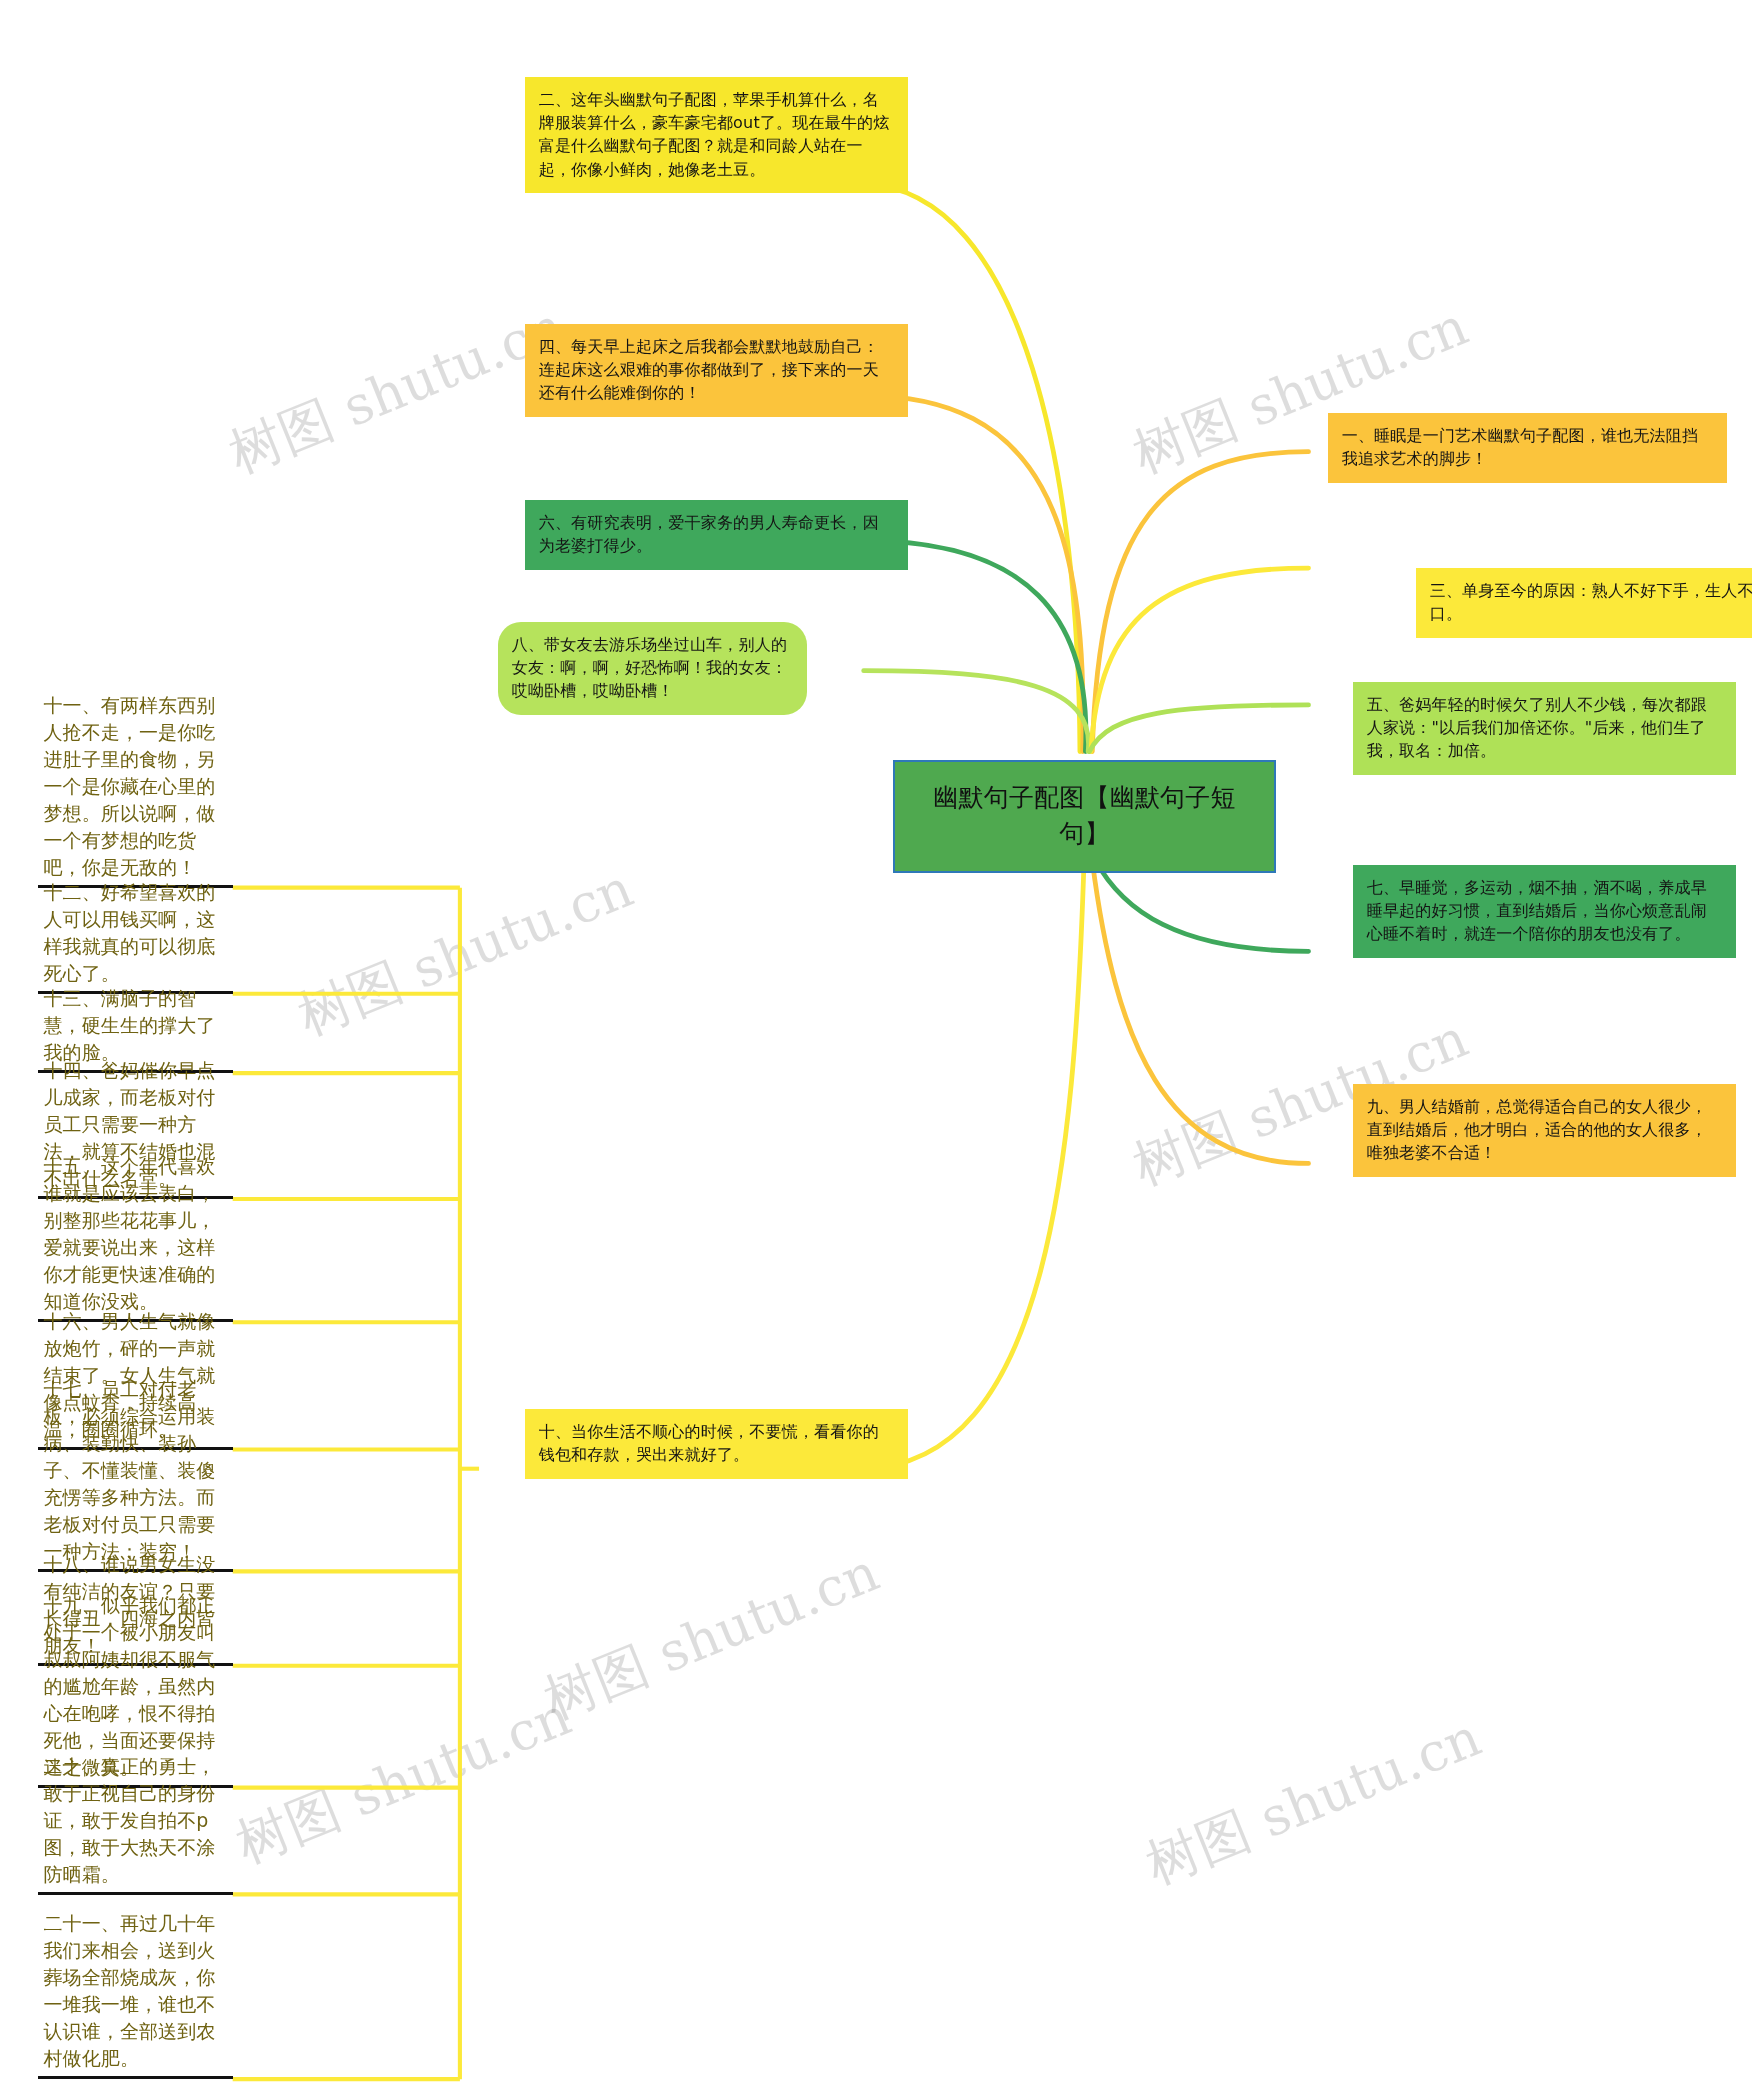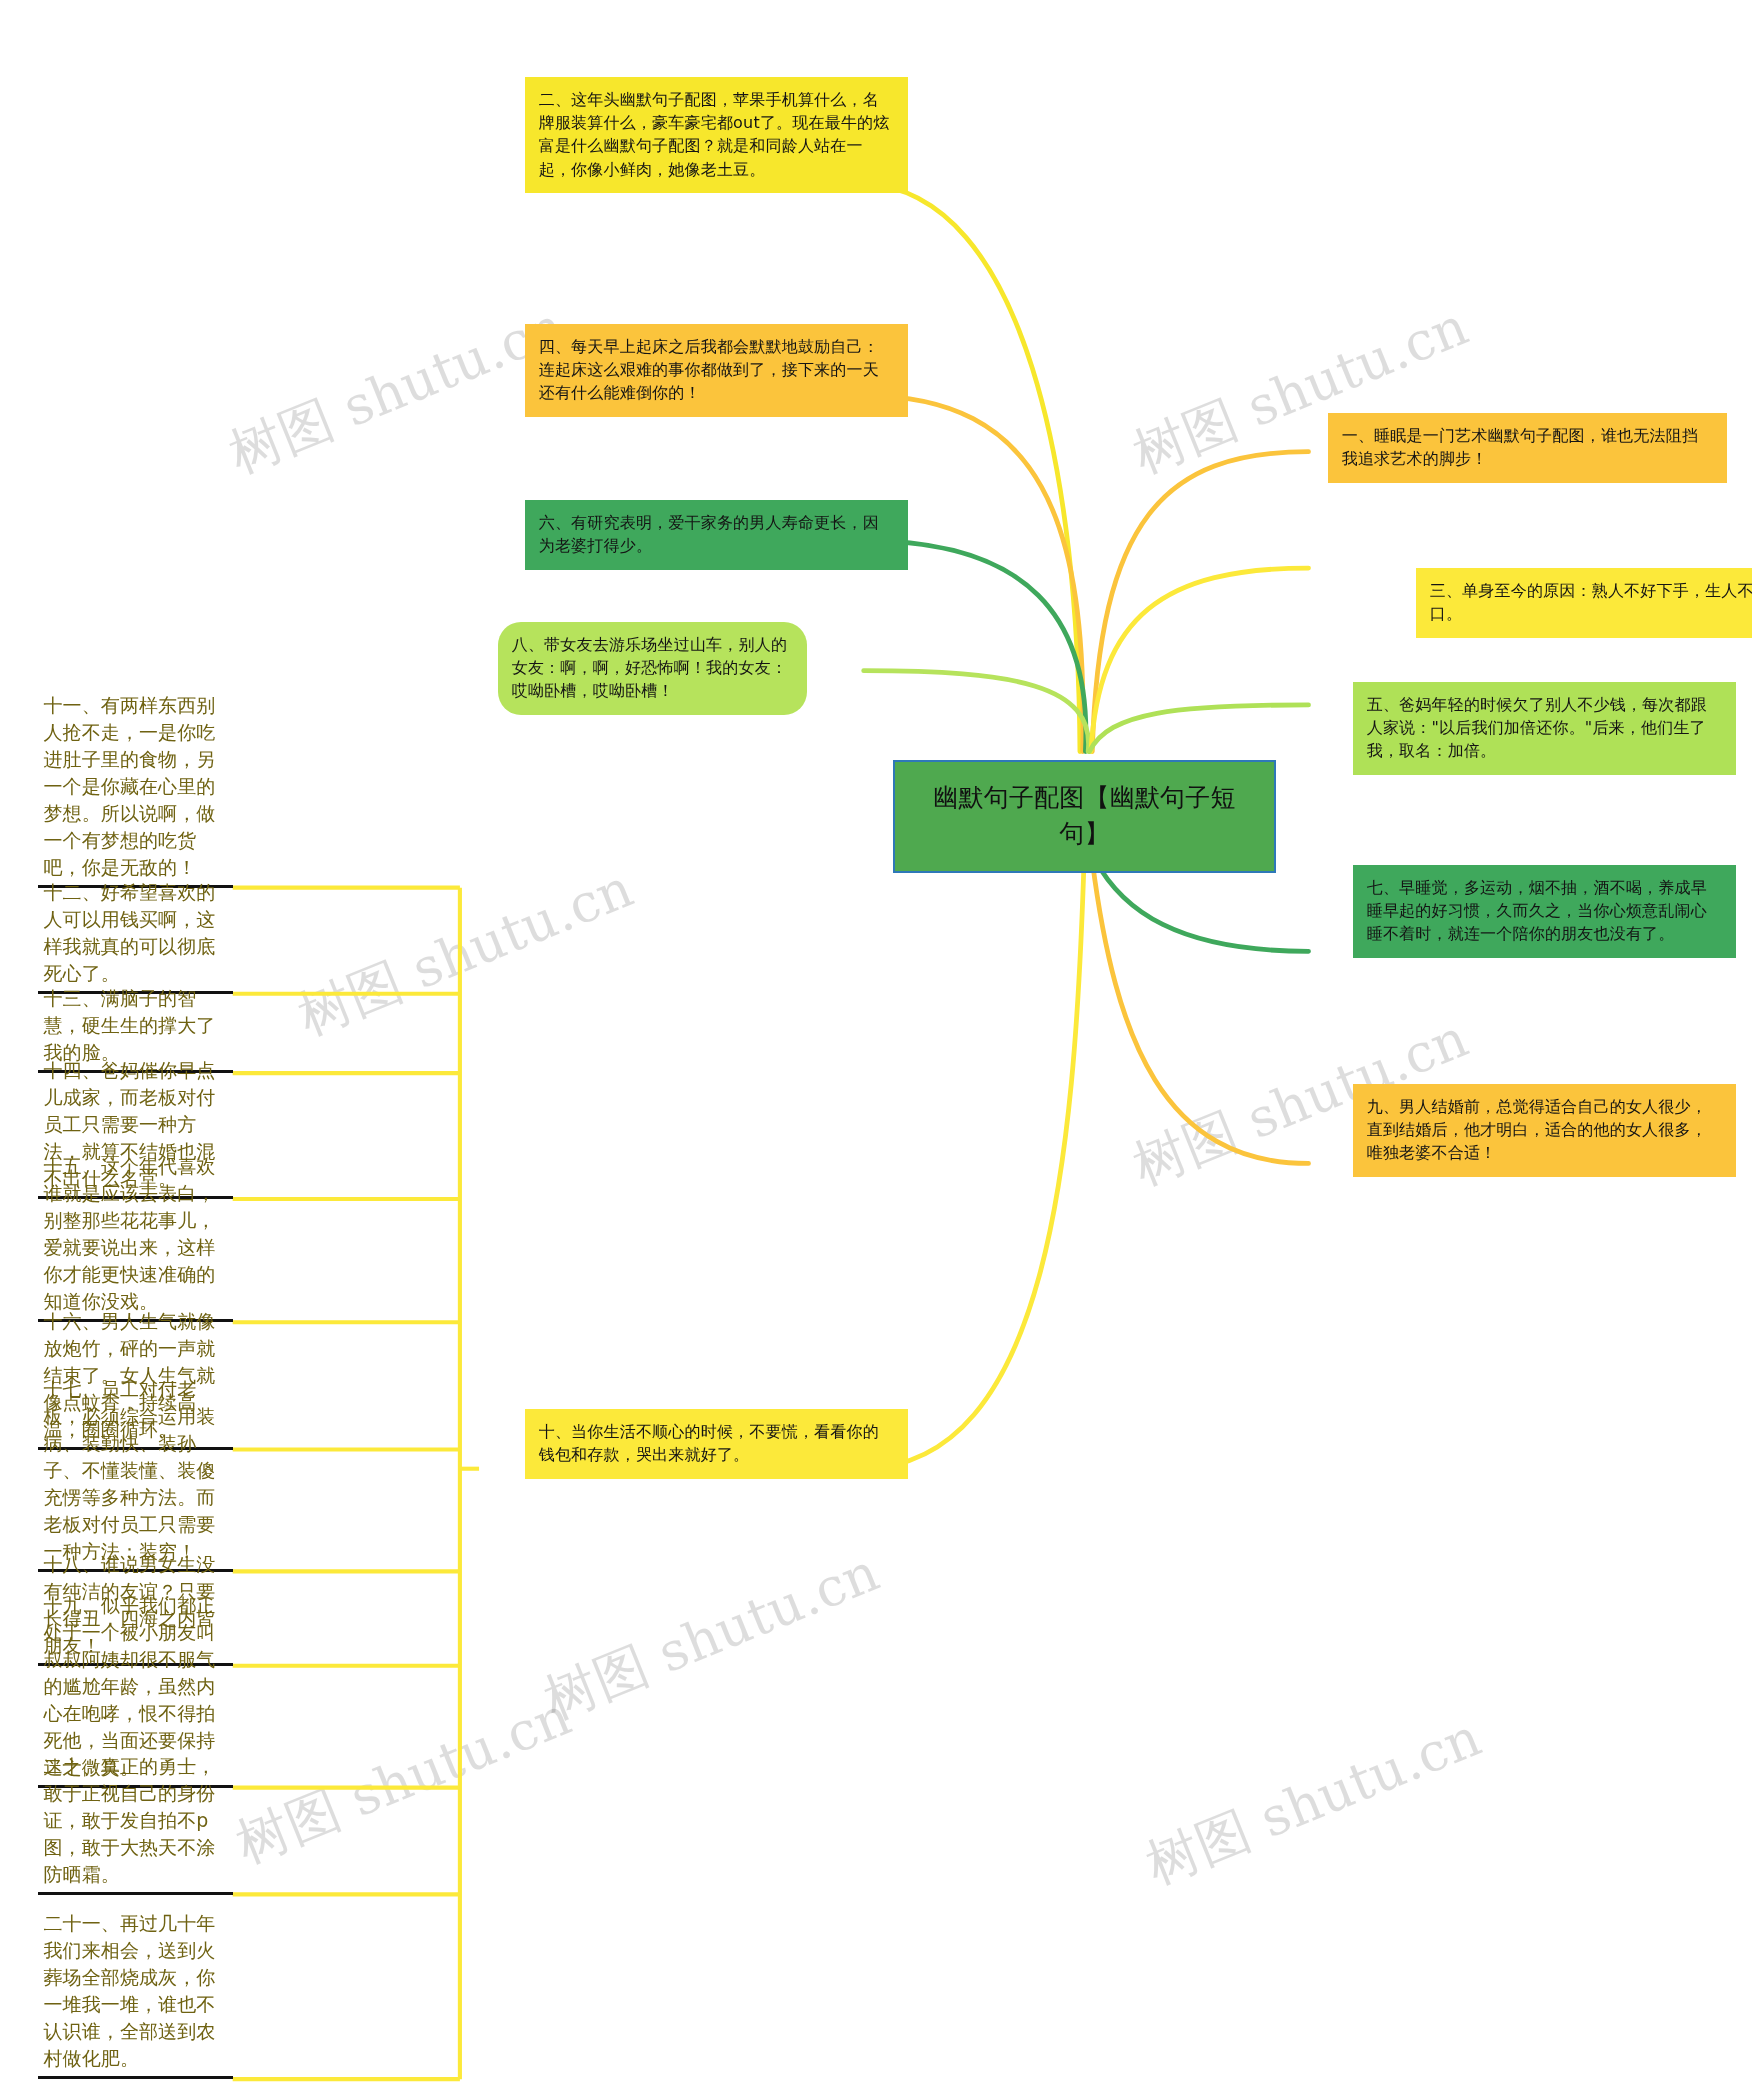--- a/index.html
+++ b/index.html
@@ -152,21 +152,21 @@
 
   <div class="node leaf c-yellow2" style="left:1372px;top:568px;width:412px;">
     <span class="txt">三、单身至今的原因：熟人不好下手，生人不好开口。</span>
   </div>
 
   <div class="node leaf c-lgreen2" style="left:1309px;top:682px;width:383px;">
     <span class="txt">五、爸妈年轻的时候欠了别人不少钱，每次都跟人家说："以后我们加倍还你。"后来，他们生了我，取名：加倍。</span>
   </div>
 
   <div class="node leaf c-green" style="left:1309px;top:865px;width:383px;">
-    <span class="txt">七、早睡觉，多运动，烟不抽，酒不喝，养成早睡早起的好习惯，久而久之，当你心烦意乱闹心睡不着时，就连一个陪你的朋友也没有了。</span>
+    <span class="txt">七、早睡觉，多运动，烟不抽，酒不喝，养成早睡早起的好习惯，直到结婚后，当你心烦意乱闹心睡不着时，就连一个陪你的朋友也没有了。</span>
   </div>
 
   <div class="node leaf c-orange" style="left:1309px;top:1084px;width:383px;">
     <span class="txt">九、男人结婚前，总觉得适合自己的女人很少，直到结婚后，他才明白，适合的他的女人很多，唯独老婆不合适！</span>
   </div>
 
   <div class="node leaf c-yellow2" style="left:481px;top:1409px;width:383px;">
     <span class="txt">十、当你生活不顺心的时候，不要慌，看看你的钱包和存款，哭出来就好了。</span>
   </div>
 

